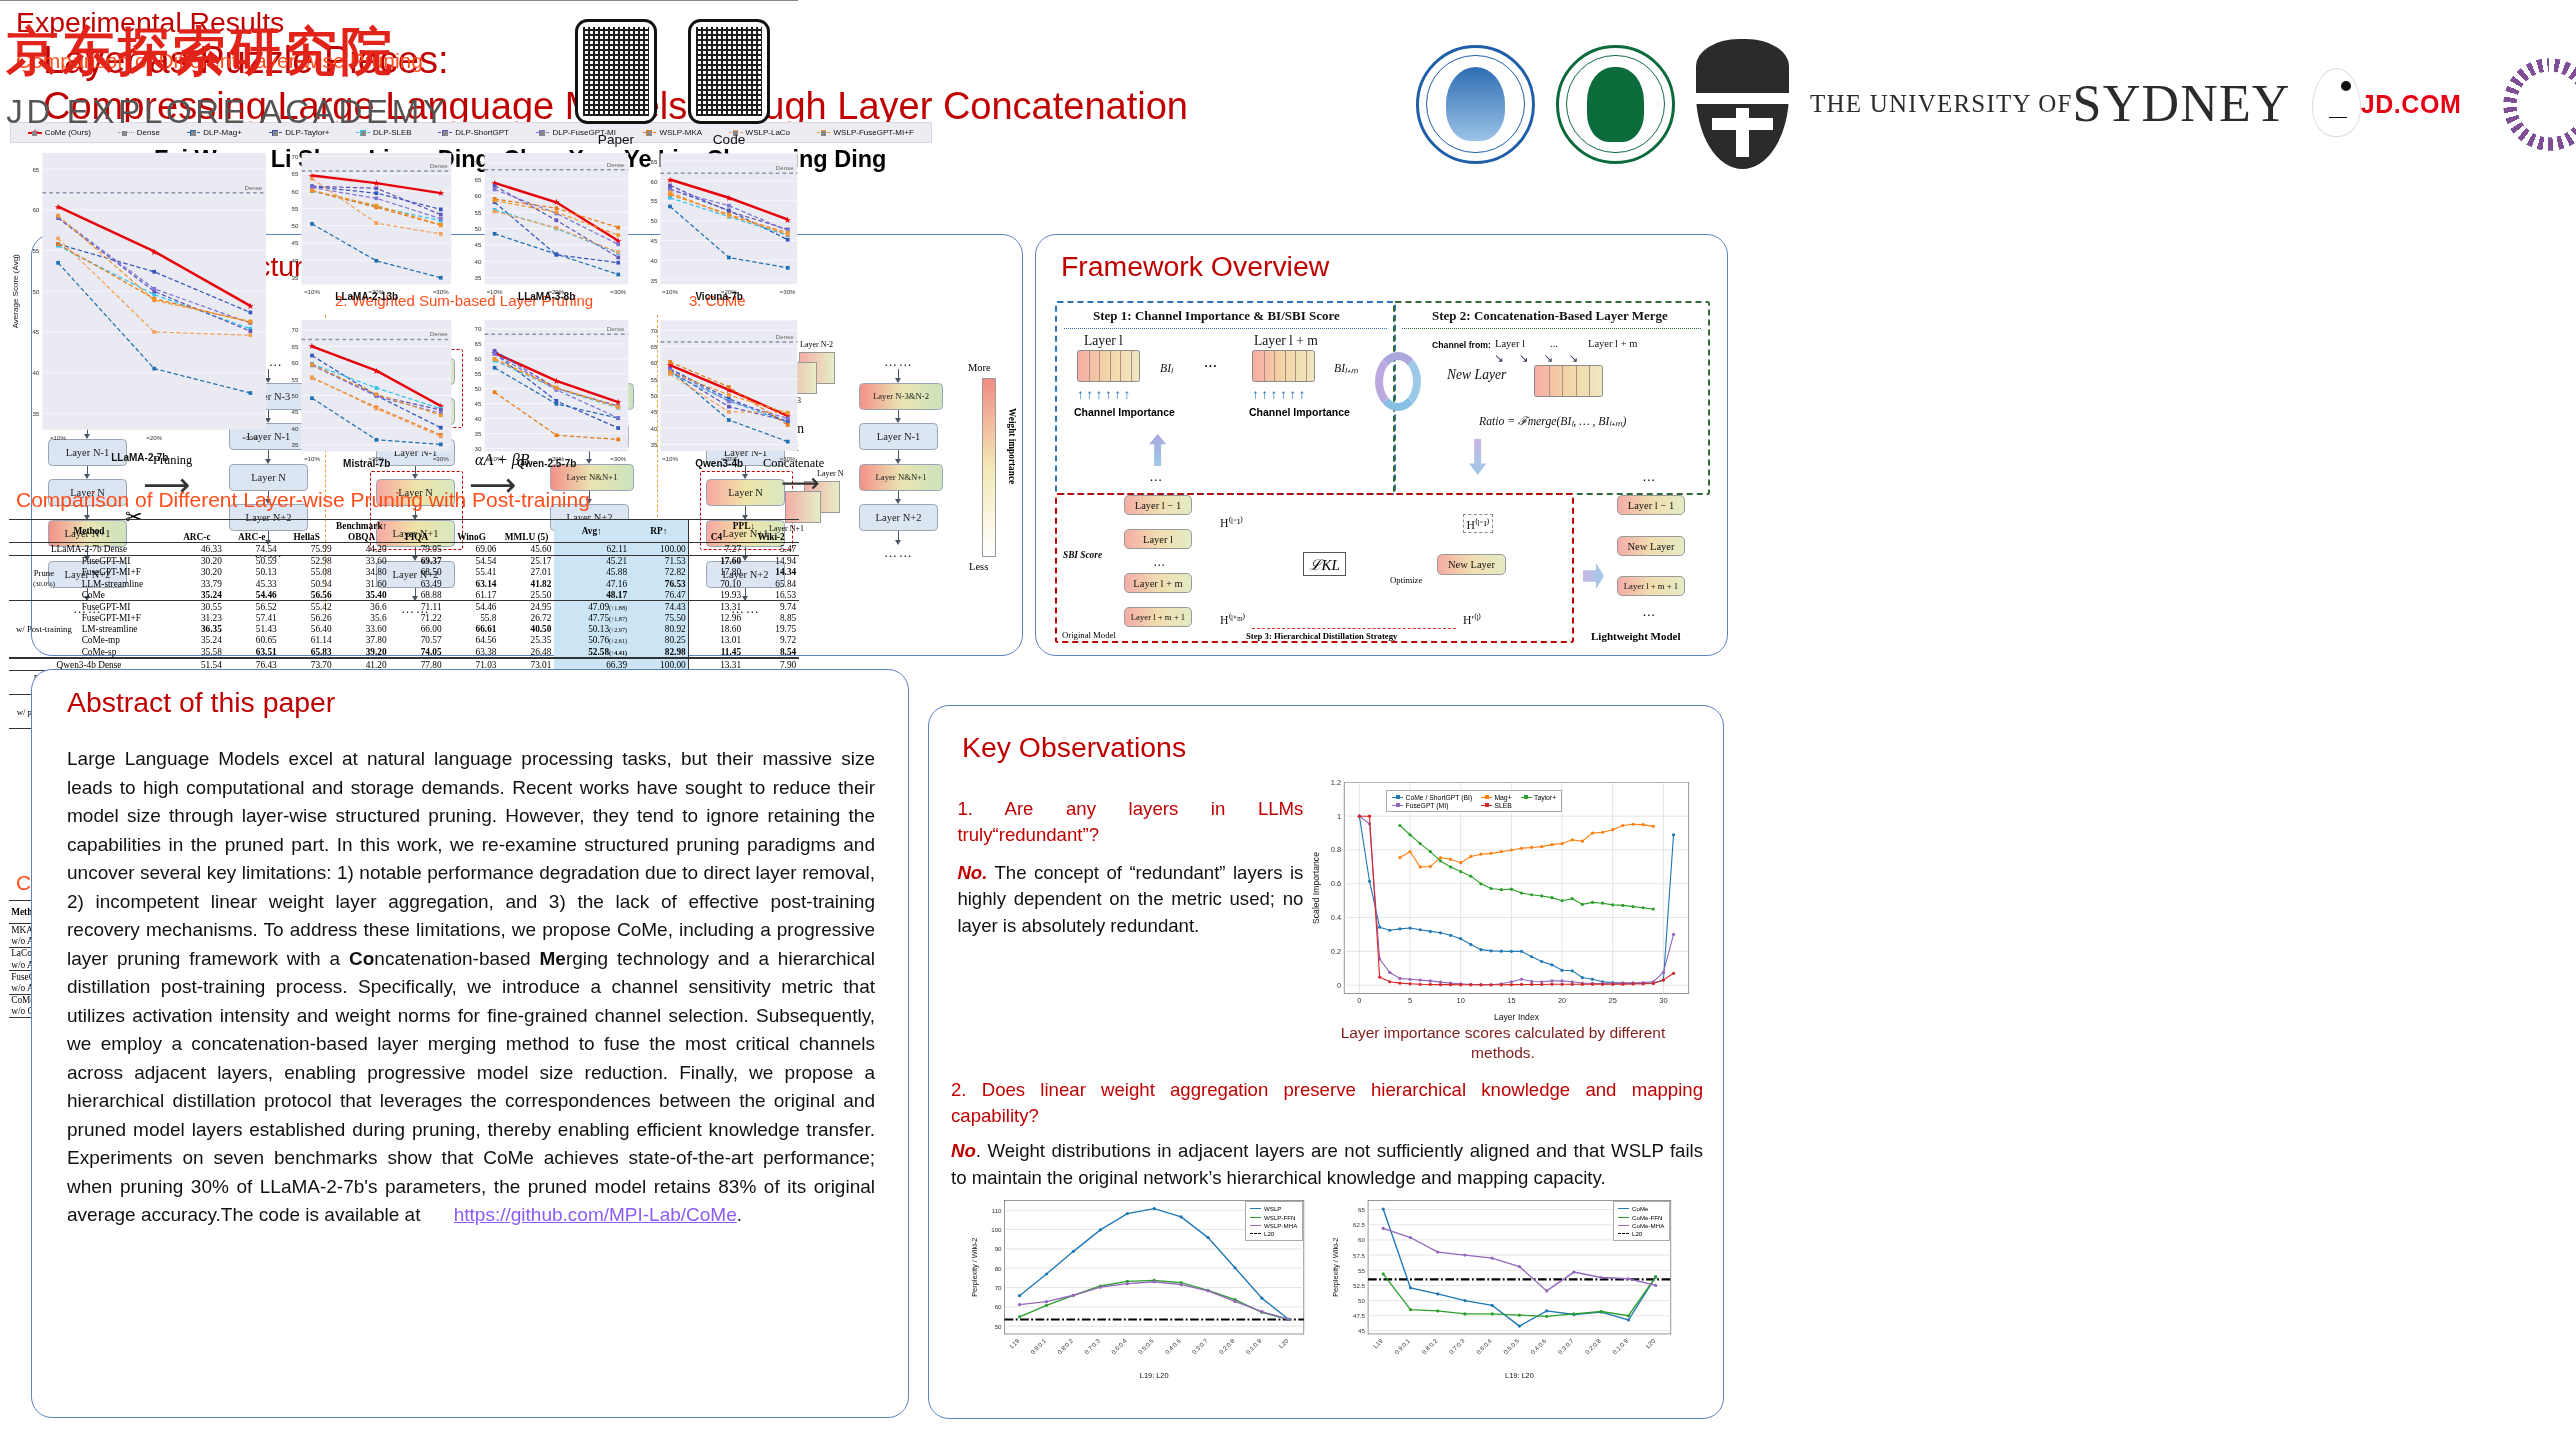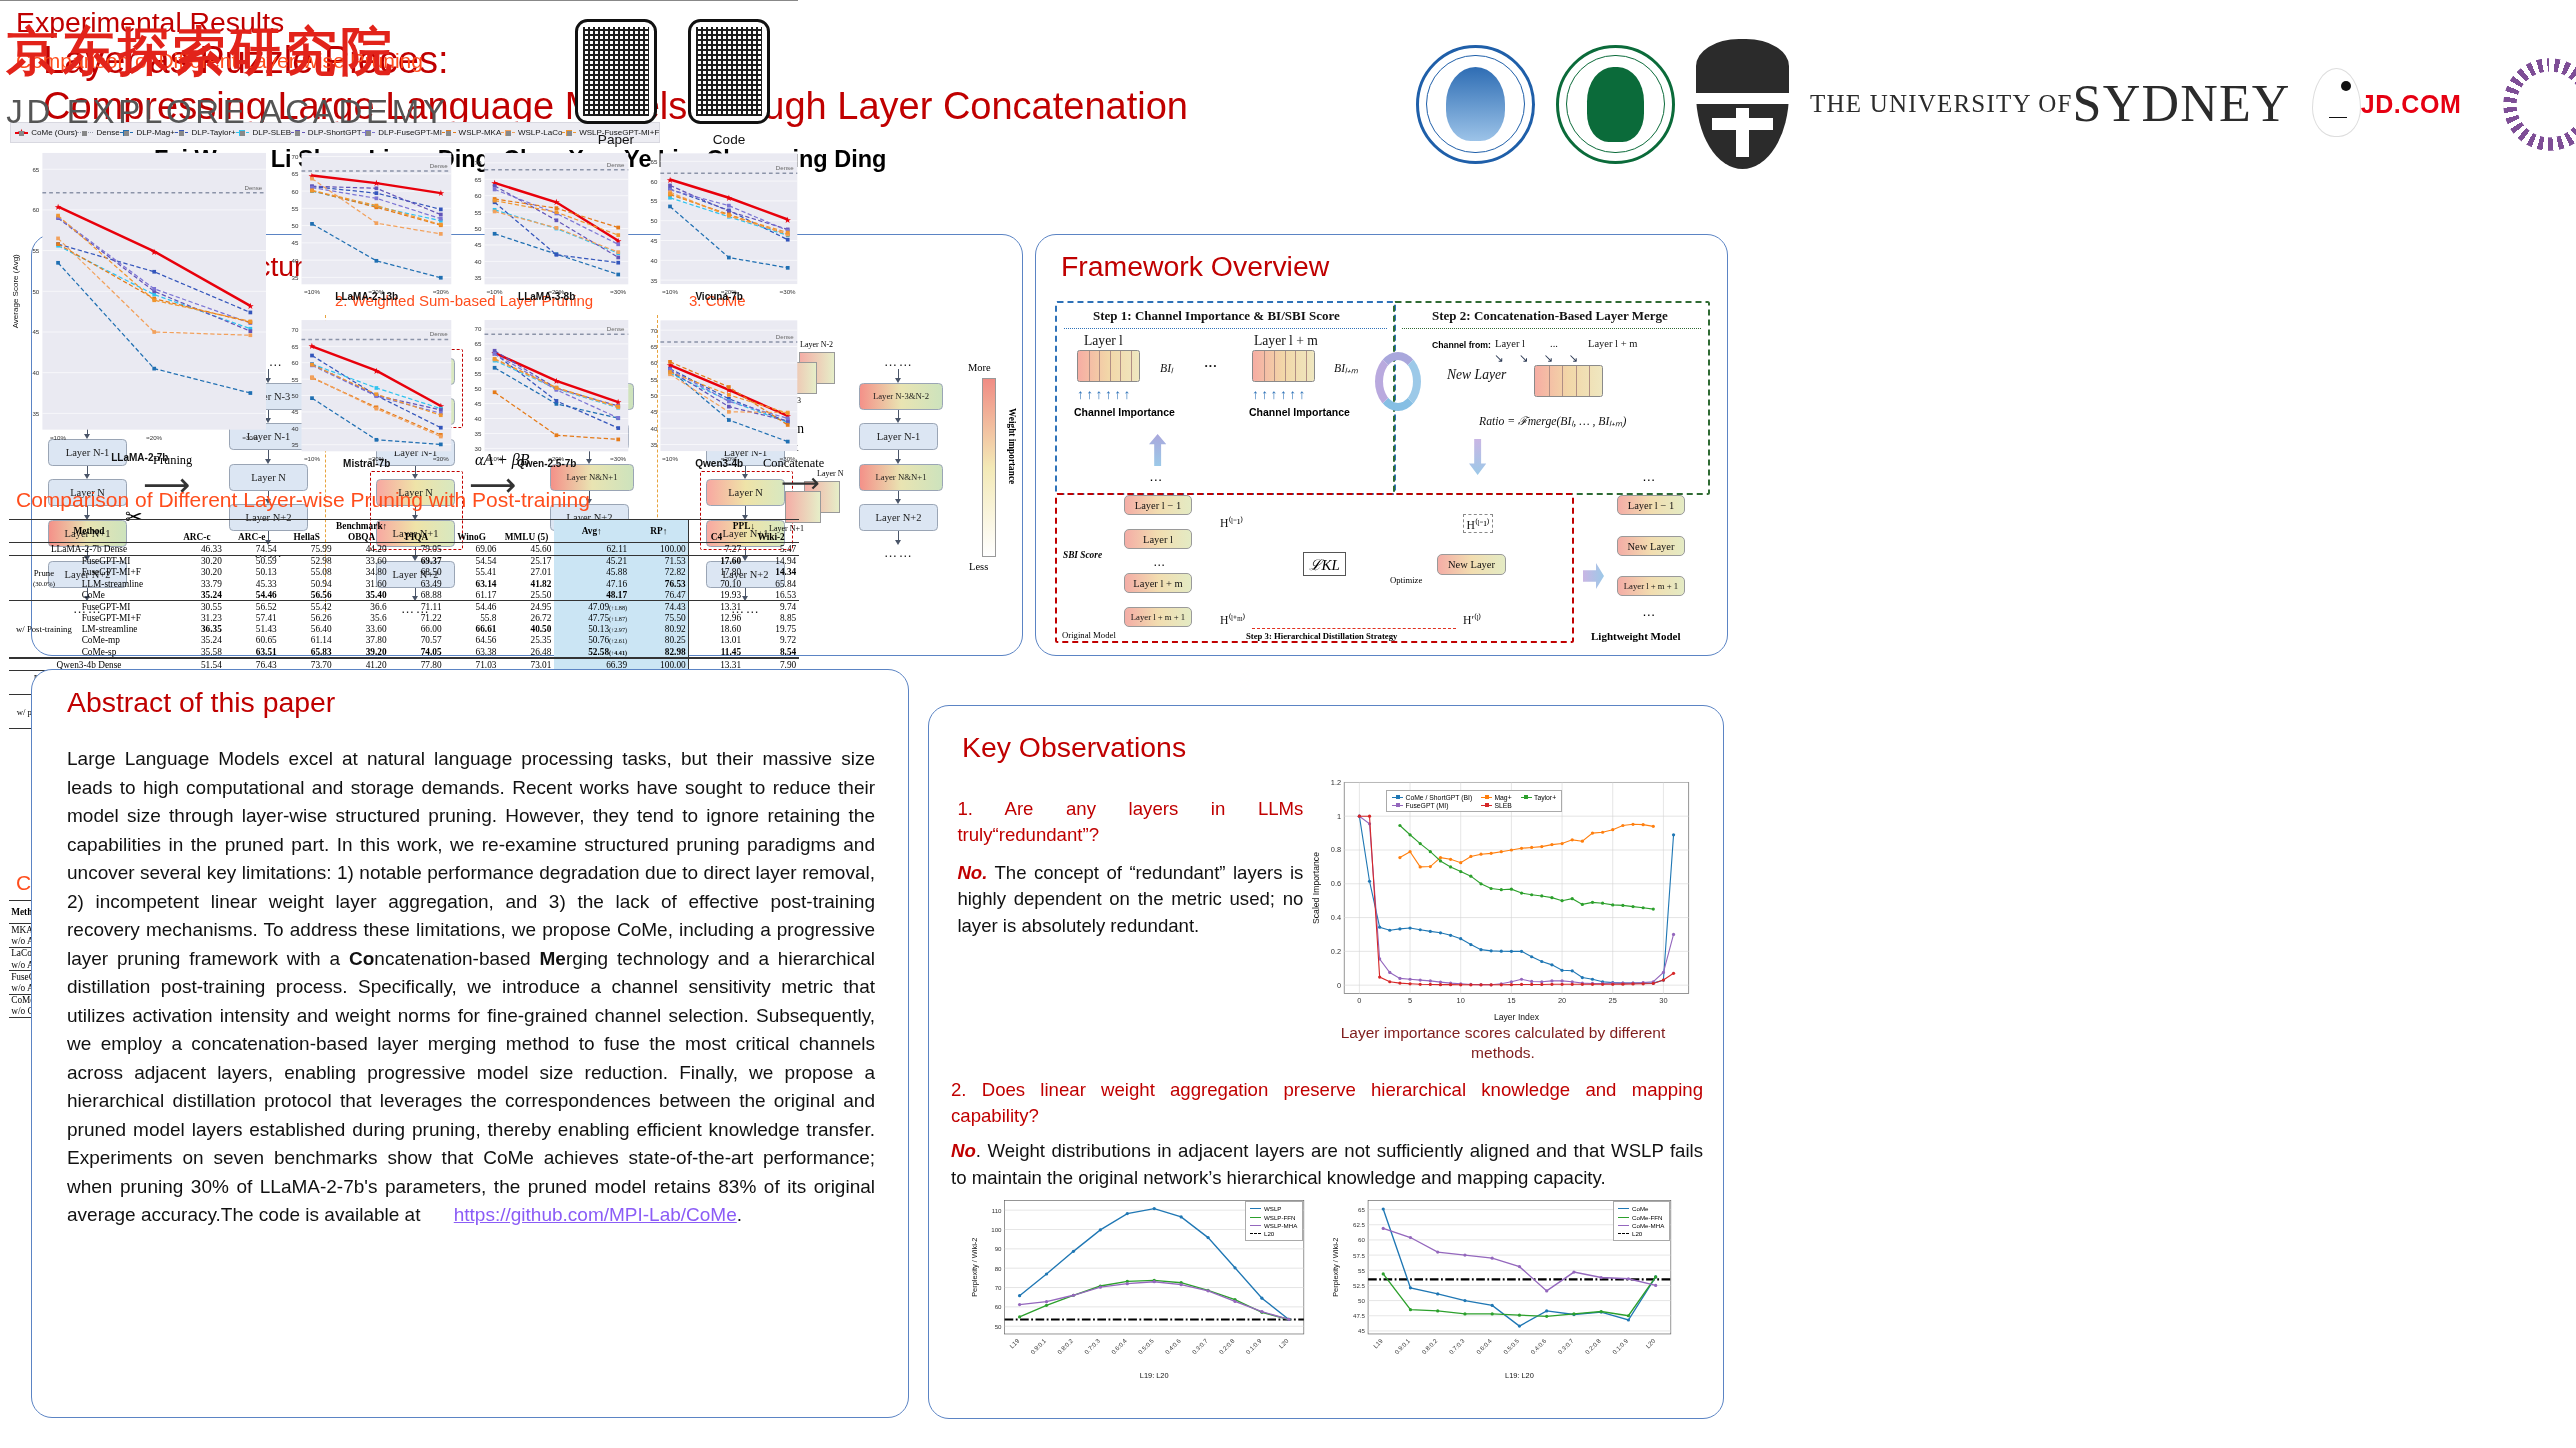--- a/index.html
+++ b/index.html
@@ -103,21 +103,21 @@
   .fbox { position:absolute; border:0.9px solid #9A9A9A; border-radius:5px;
           background:linear-gradient(90deg,#F4ADA6,#F2DDB0,#E4EBC4);
           font-family:"Liberation Serif", serif; font-size:10.5px; color:#111;
           display:flex; align-items:center; justify-content:center; }
 
   
   #p-exp { left:1741px; top:234px; width:804px; height:1077px; border:none; }
   #p-exp .panel-title { position:absolute; left:16px; top:6.2px; }
 
   .chartgrid { position:absolute; left:6.2px; top:122px; width:798px; height:346px; }
-  .legendbar { position:absolute; left:3.7px; top:0; width:650px; height:21px;
+  .legendbar { position:absolute; left:3.7px; top:0; width:922px; height:21px;
      background:#ECECF2; border:0.6px solid #d8d8e0; display:flex; align-items:center;
      justify-content:space-around; padding:0 3.7px; }
   .lgitem { display:flex; align-items:center; gap:3.1px; font-size:8px; color:#111; white-space:nowrap; }
   .lgmark { width:13.6px; height:0; border-top:1.9px solid #888; position:relative; }
   .lgmark::after{ content:""; position:absolute; left:4.3px; top:-2.5px; width:5px; height:5px; background:#888; }
   .plot-title { position:absolute; text-align:center; font-size:10px; font-weight:bold; color:#111; }
 
   
   .tbl { position:absolute; font-family:"Liberation Serif", serif; color:#000; }
   table { border-collapse:collapse; }

